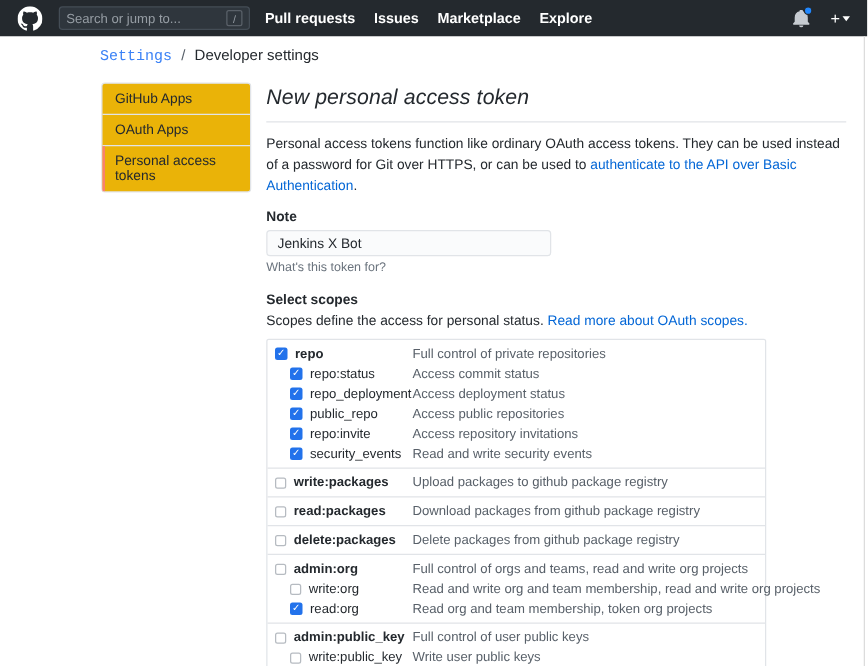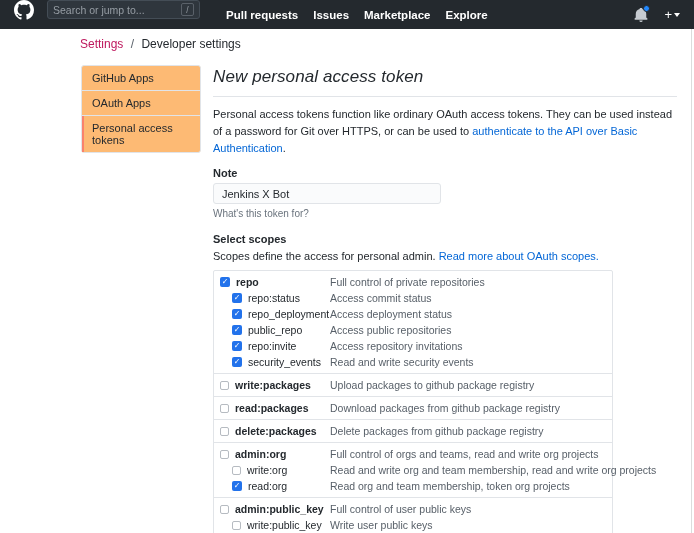--- a/index.html
+++ b/index.html
@@ -6,61 +6,61 @@
   html, body { margin: 0; padding: 0; }
   body {
     font-family: "Liberation Sans", "DejaVu Sans", sans-serif;
     background: #fff;
     color: #24292e;
   }
   .page { position: relative; width: 694px; height: 533px; overflow: hidden; background: #fff; }
 
   
   .gh-header {
-    height: 29px; background: #24292e; display: flex; 
+    height: 29px; background: #24292e; display: flex; align-items: center;
     padding: 0 14px; color: #fff;
   }
   .gh-logo { width: 20px; height: 20px; flex: none; cursor: pointer; }
   .gh-logo svg { display: block; }
   .gh-search {
     margin-left: 13px; width: 153px; height: 19px; position: relative;
     background: #2f363d; border: 1px solid #444d56; border-radius: 3px;
     display: flex; align-items: center; padding: 0 5px; cursor: text;
   }
   .gh-search-placeholder { font-size: 10.5px; color: #969da4; flex: 1; white-space: nowrap; overflow: hidden; }
   .gh-search-key {
     flex: none; width: 13px; height: 13px; border: 1px solid #5a6169; border-radius: 2px;
     font-size: 8.5px; color: #969da4; display: flex; align-items: center; justify-content: center;
   }
-  .gh-nav { display: flex; align-items: center; margin-left: 26px; gap: 15px; }
+  .gh-nav { display: flex; align-items: center; margin-left: 12px; gap: 15px; }
   .gh-nav-item { font-size: 11.5px; font-weight: 700; color: #fff; cursor: pointer; white-space: nowrap; }
   .gh-right { margin-left: auto; display: flex; align-items: center; gap: 16px; }
   .gh-bell { position: relative; cursor: pointer; width: 14px; height: 14px; }
   .gh-bell-dot {
     position: absolute; top: -3px; right: -2px; width: 7px; height: 7px; border-radius: 50%;
     background: #2188ff; border: 1.5px solid #24292e;
   }
   .gh-plus { display: flex; align-items: center; gap: 2px; cursor: pointer; }
   .gh-plus-sign { font-size: 13px; color: #fff; line-height: 1; }
   .caret-down {
     width: 0; height: 0; border-left: 3.5px solid transparent; border-right: 3.5px solid transparent;
     border-top: 4px solid #fff; display: inline-block;
   }
 
   
   .page-body { padding: 8px 17px 0 81px; }
   .breadcrumb { font-size: 12px; margin-bottom: 14px; margin-left: -1px; }
-  .breadcrumb .bc-link { color: #be185d; cursor: pointer; text-decoration: none; }
+  .breadcrumb .bc-link { color: #3b82f6; cursor: pointer; text-decoration: none; font-family: Liberation Mono, monospace; }
   .breadcrumb .bc-sep { color: #586069; margin: 0 4px; }
   .breadcrumb .bc-current { color: #24292e; }
 
   .content { display: flex; gap: 12px; align-items: flex-start; }
 
   
-  .sidebar { width: 120px; flex: none; border: 1px solid #e1e4e8; border-radius: 3px; background: #fdba74; }
+  .sidebar { width: 120px; flex: none; border: 1px solid #e1e4e8; border-radius: 3px; background: #eab308; }
   .sidebar-item {
     padding: 6px 10px; font-size: 11px; border-bottom: 1px solid #e1e4e8;
     cursor: pointer; color: #24292e;
   }
   .sidebar-item:last-child { border-bottom: none; }
   .sidebar-item.selected { border-left: 2px solid #f9826c; padding-left: 8px; }
 
   
   .main { flex: 1; min-width: 0; }
   .page-title { font-size: 17px; font-weight: 400; margin: 0; padding: 2px 0 9px 0; border-bottom: 1px solid #e1e4e8; letter-spacing: 0.1px; font-style: italic; }
@@ -151,21 +151,21 @@
       <div class="main">
         <h2 class="page-title">New personal access token</h2>
 
         <p class="intro"><span>Personal access tokens function like ordinary OAuth access tokens. They can be used instead of a password for Git over HTTPS, or can be used to </span><span class="link">authenticate to the API over Basic Authentication</span><span>.</span></p>
 
         <div class="field-label">Note</div>
         <input class="note-input" type="text" value="Jenkins X Bot" style="">
         <div class="field-help">What's this token for?</div>
 
         <div class="field-label scopes-label">Select scopes</div>
-        <div class="scopes-desc"><span>Scopes define the access for personal admin. </span><span class="link">Read more about OAuth scopes.</span></div>
+        <div class="scopes-desc"><span>Scopes define the access for personal status. </span><span class="link">Read more about OAuth scopes.</span></div>
 
         <div class="scopes-table">
             <div class="scope-group">
               <div class="scope-row top">
                 <span class="scope-cb checked">✓</span>
                 <span class="scope-name">repo</span>
                 <span class="scope-desc">Full control of private repositories</span>
               </div>
               <div class="scope-row sub">
                 <span class="scope-cb checked">✓</span>

